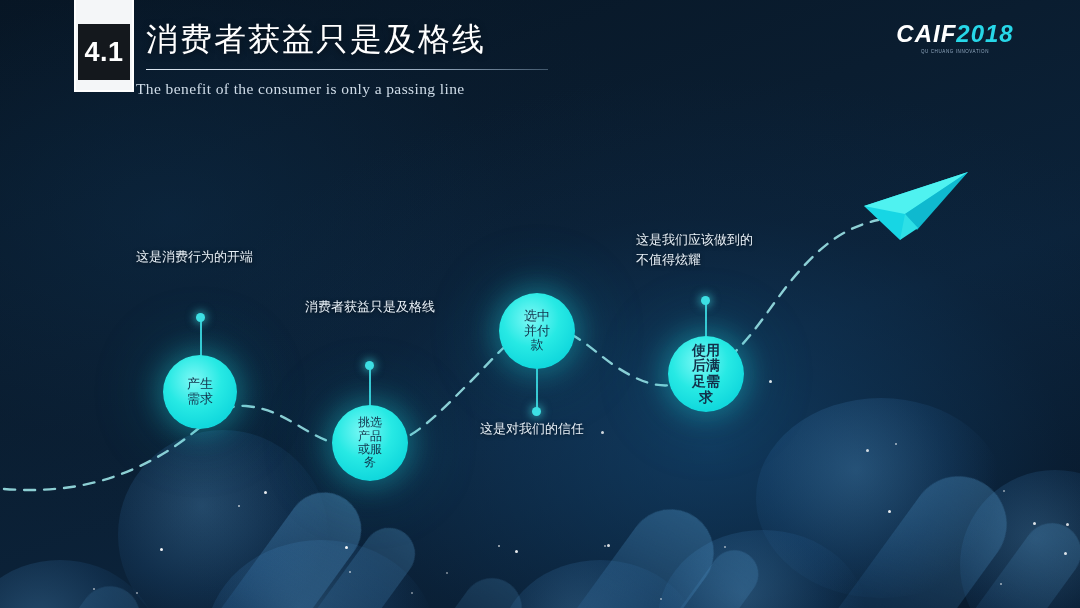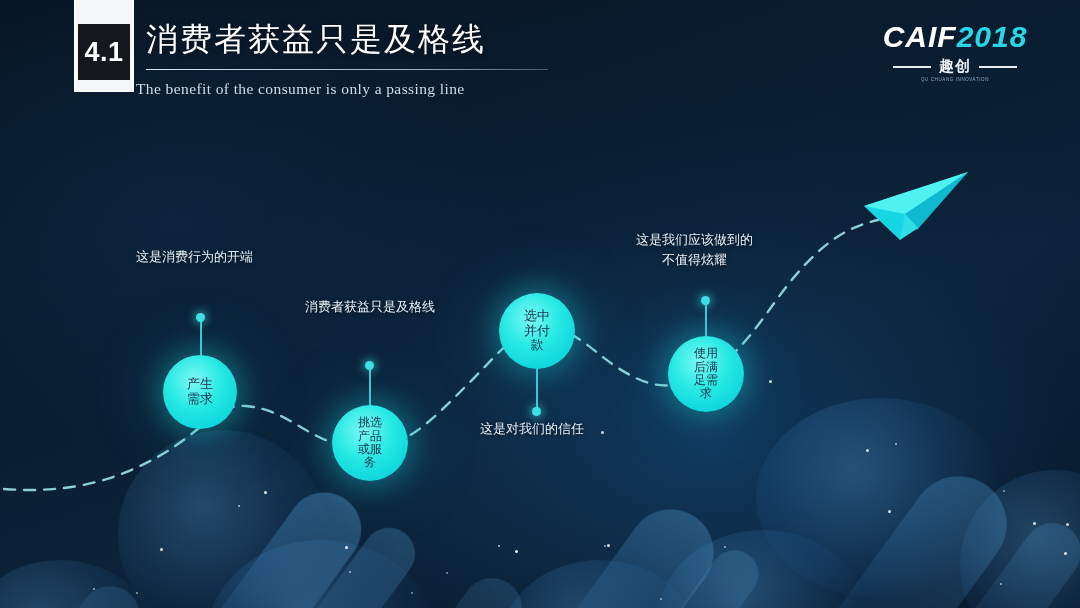--- a/index.html
+++ b/index.html
@@ -55,21 +55,21 @@
   }
   .title-en{
     position:absolute;left:136px;top:80px;
     color:#cfdce8;font-size:15.5px;letter-spacing:.4px;
     font-family:"Liberation Serif","DejaVu Serif",serif;
   }
 
   
   .logo{position:absolute;right:36px;top:22px;text-align:center;width:178px;}
   .logo-main{
-    font-size:30px;font-weight:bold;font-style:italic;letter-spacing:1px;
+    font-size:24px;font-weight:bold;font-style:italic;letter-spacing:1px;
     line-height:1;white-space:nowrap;
   }
   .logo-caif{color:#ffffff;}
   .logo-year{color:#27d7e8;}
   .logo-sub-row{
     display:flex;align-items:center;justify-content:center;gap:8px;margin-top:7px;
   }
   .logo-dash{height:2px;width:38px;background:#e8eef5;}
   .logo-cn{
     color:#eef4fa;font-size:15px;font-weight:bold;letter-spacing:1px;
@@ -93,21 +93,21 @@
 
   .stem{position:absolute;width:1.6px;background:#3fd6dd;opacity:.95;}
   .stem-dot{position:absolute;width:9px;height:9px;border-radius:50%;
     background:#3fe2e6;box-shadow:0 0 8px 2px rgba(63,226,230,.55);}
 
   .note{
     position:absolute;color:#e9f1f8;font-size:13px;line-height:1.5;
     font-family:"DejaVu Sans","Liberation Sans",sans-serif;
     text-shadow:0 1px 4px rgba(0,0,0,.6);white-space:nowrap;
   }
-  .note.center{text-align:center;}
+  .note.center{text-align:left;}
 
   svg.path-svg{position:absolute;inset:0;width:1080px;height:608px;pointer-events:none;}
 </style>
 </head>
 <body>
 
 <div id="slide">
 
   <div class="bg-layer">
 
@@ -194,21 +194,21 @@
 需求</span>
   </div>
 
   <div class="node" style="left:499px;top:293px;width:76px;height:76px;">
     <span style="white-space:pre-line;">选中
 并付
 款</span>
   </div>
 
   <div class="node" style="left:668px;top:336px;width:76px;height:76px;">
-    <span style="white-space:pre-line;font-size:12px;">使用
+    <span style="white-space:pre-line;font-size:14px;font-weight:bold;">使用
 后满
 足需
 求</span>
   </div>
 
   <div class="note" style="left:136px;top:247px;">这是消费行为的开端</div>
 
   <div class="note" style="left:305px;top:297px;">消费者获益只是及格线</div>
 
   <div class="note" style="left:480px;top:419px;">这是对我们的信任</div>
@@ -224,21 +224,16 @@
   </div>
 
   <div class="title-cn">消费者获益只是及格线</div>
   <div class="title-rule"></div>
   <div class="title-en">The benefit of the consumer is only a passing line</div>
 
   <div class="logo">
     <div class="logo-main">
       <span class="logo-caif">CAIF</span><span class="logo-year">2018</span>
     </div>
-    <div class="logo-sub-row">
-      <span class="logo-dash"></span>
-      <span class="logo-cn">趣创</span>
-      <span class="logo-dash"></span>
-    </div>
     <div class="logo-tiny">QU CHUANG INNOVATION</div>
   </div>
 
 </div>
 
 </body></html>

